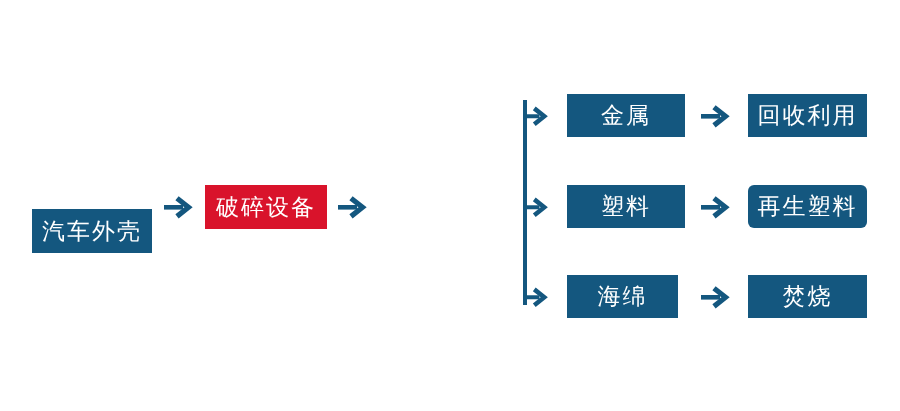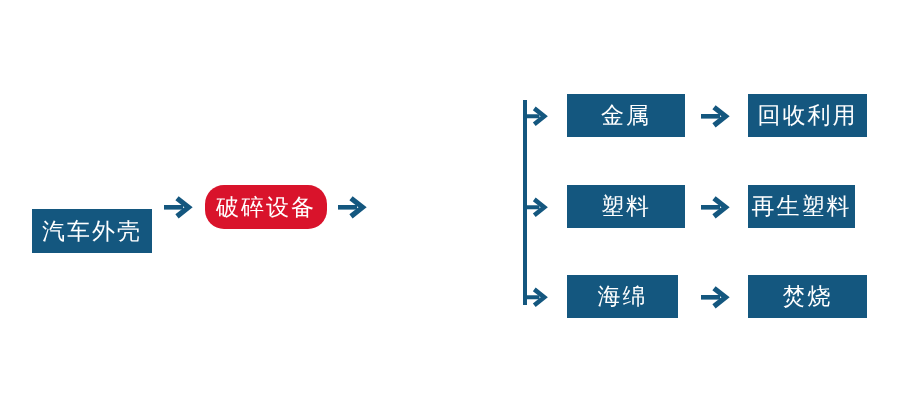--- a/index.html
+++ b/index.html
@@ -66,21 +66,21 @@
 <div class="canvas">
 
   <div class="node" style="left:32px; top:185px; width:120px;margin-top:24px;">
     <span>汽车外壳</span>
   </div>
 
   <svg class="arrow" style="left:164px; top:195px;" viewBox="0 0 30 24">
     <use href="#arrow-glyph"></use>
   </svg>
 
-  <div class="node accent" style="left:205px; top:185px; width:122px;border-radius:19px;">
+  <div class="node accent" style="left:205px; top:185px; width:122px;">
     <span>破碎设备</span>
   </div>
 
   <svg class="arrow" style="left:338px; top:195px;" viewBox="0 0 30 24">
     <use href="#arrow-glyph"></use>
   </svg>
 
 
   <div class="vline"></div>
 
@@ -99,21 +99,21 @@
 
   <svg class="arrow narrow" style="left:523px; top:195px;" viewBox="0 0 30 24">
     <use href="#arrow-glyph"></use>
   </svg>
   <div class="node small" style="left:567px; top:185px; width:118px;font-family:Liberation Serif, serif;">
     <span>塑料</span>
   </div>
   <svg class="arrow" style="left:701px; top:195px;" viewBox="0 0 30 24">
     <use href="#arrow-glyph"></use>
   </svg>
-  <div class="node small" style="left:748px; top:185px; width:107px;">
+  <div class="node small" style="left:748px; top:185px; width:119px;border-radius:6px;">
     <span>再生塑料</span>
   </div>
 
   <svg class="arrow narrow" style="left:523px; top:285px;" viewBox="0 0 30 24">
     <use href="#arrow-glyph"></use>
   </svg>
   <div class="node small" style="left:567px; top:275px; width:111px;">
     <span>海绵</span>
   </div>
   <svg class="arrow" style="left:701px; top:285px;" viewBox="0 0 30 24">

